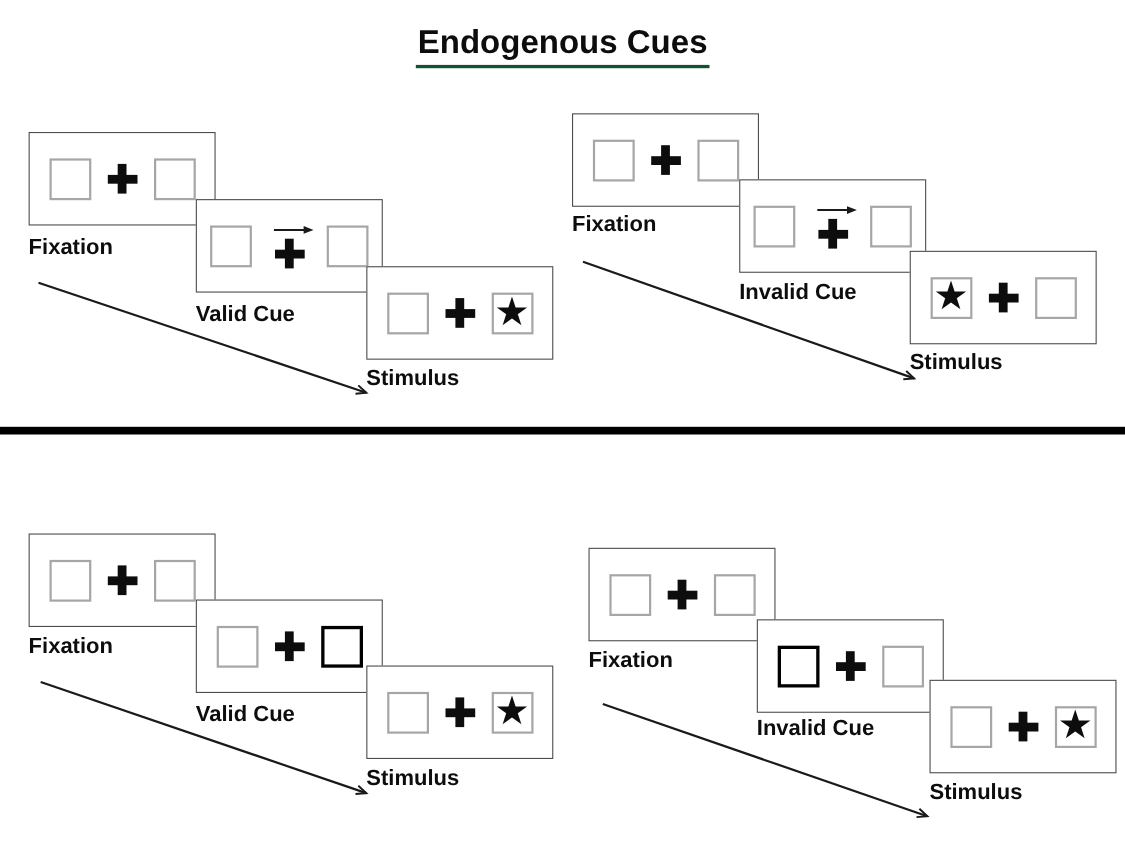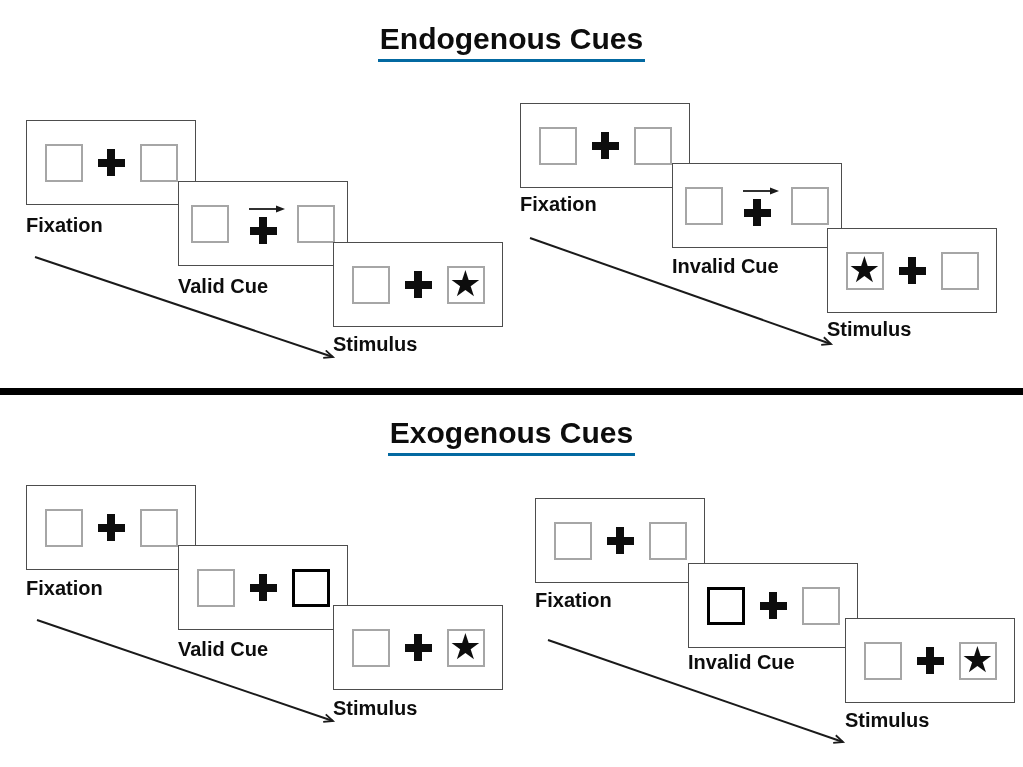--- a/index.html
+++ b/index.html
@@ -2,21 +2,21 @@
 <html><head>
 <meta charset="utf-8">
 <style>
   html,body{margin:0;padding:0;background:#ffffff;}
   .canvas{
     position:relative;width:1023px;height:767px;background:#ffffff;
     font-family:"Liberation Sans",sans-serif;overflow:hidden;color:#0d0d0d;
   }
   .title{position:absolute;left:0;width:100%;text-align:center;
     font-size:30px;font-weight:bold;letter-spacing:0px;}
-  .title .ul{display:inline-block;border-bottom:3px solid #0369a1;padding:0 2px 3px 2px;}
+  .title .ul{display:inline-block;border-bottom:3px solid #14532d;padding:0 2px 3px 2px;}
   .divider{position:absolute;left:0;top:388px;width:1023px;height:7px;background:#000000;}
   .panel{
     position:absolute;width:170px;height:85px;background:#ffffff;
     border:1.4px solid #4d4d4d;box-sizing:border-box;
     display:flex;align-items:center;justify-content:center;
   }
   .sq{
     width:38px;height:38px;box-sizing:border-box;background:#ffffff;
     border:2px solid #a6a6a6;display:flex;align-items:center;justify-content:center;
     flex:0 0 auto;
@@ -117,23 +117,20 @@
     </div>
     <div class="mid">
       <div class="plus"></div>
     </div>
     <div class="sq"></div>
   </div>
   <div class="plabel" style="left:827px;top:318px;">Stimulus</div>
 
   <div class="divider"></div>
 
-  <div class="title" style="top:416px;">
-    <span class="ul">Exogenous Cues</span>
-  </div>
 
   <svg class="tl-arrow" style="left:25px;top:608px;" width="320" height="122">
     <line x1="12" y1="12" x2="308" y2="113" stroke="#1a1a1a" stroke-width="2" marker-end="url(#ah)"></line>
   </svg>
 
   <div class="panel" style="left:26px;top:485px;z-index:1;">
     <div class="sq"></div>
     <div class="mid">
       <div class="plus"></div>
     </div>

